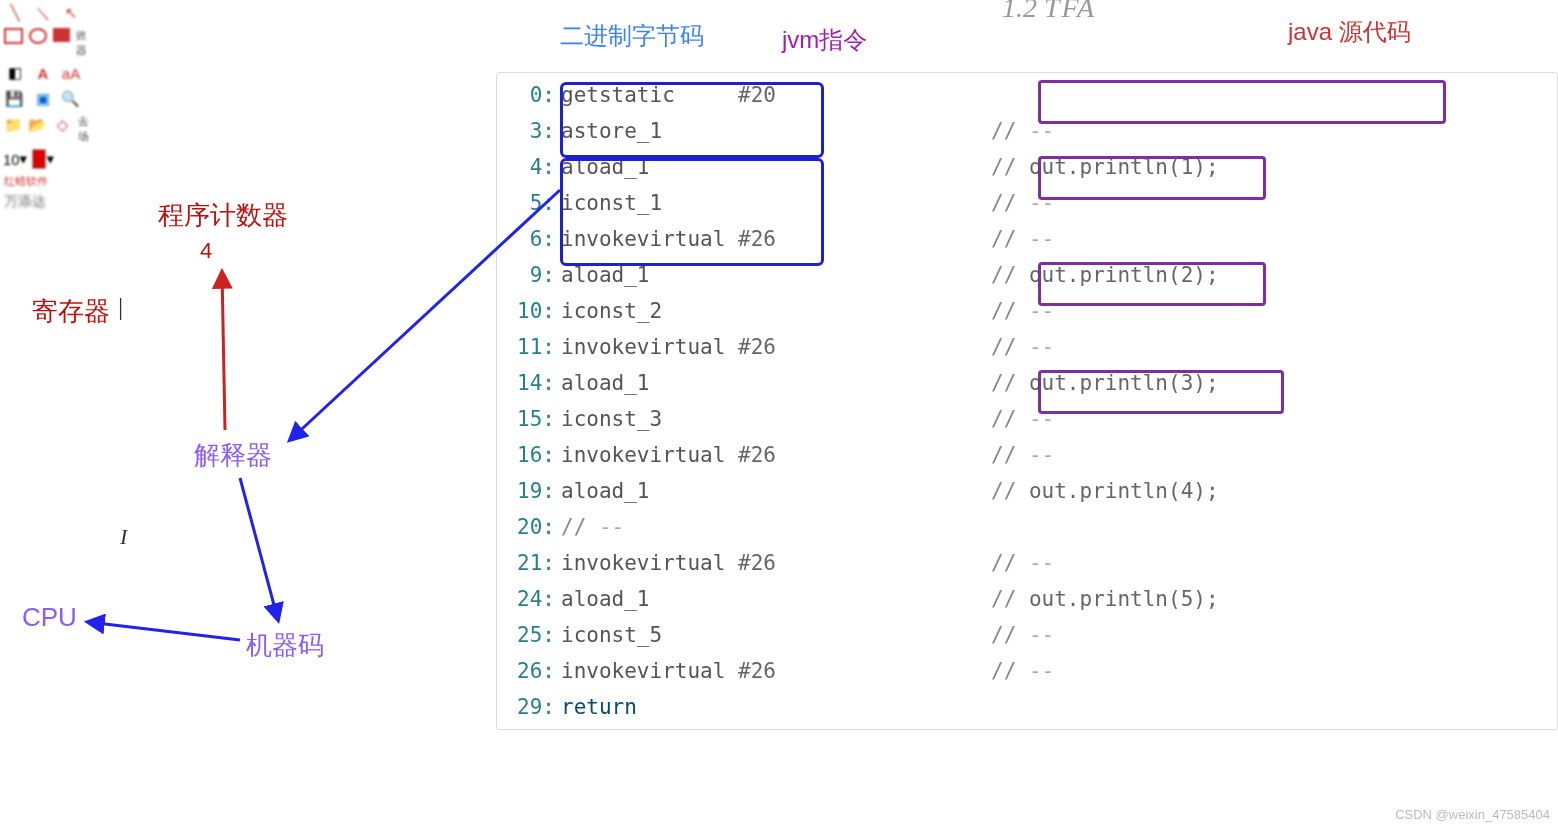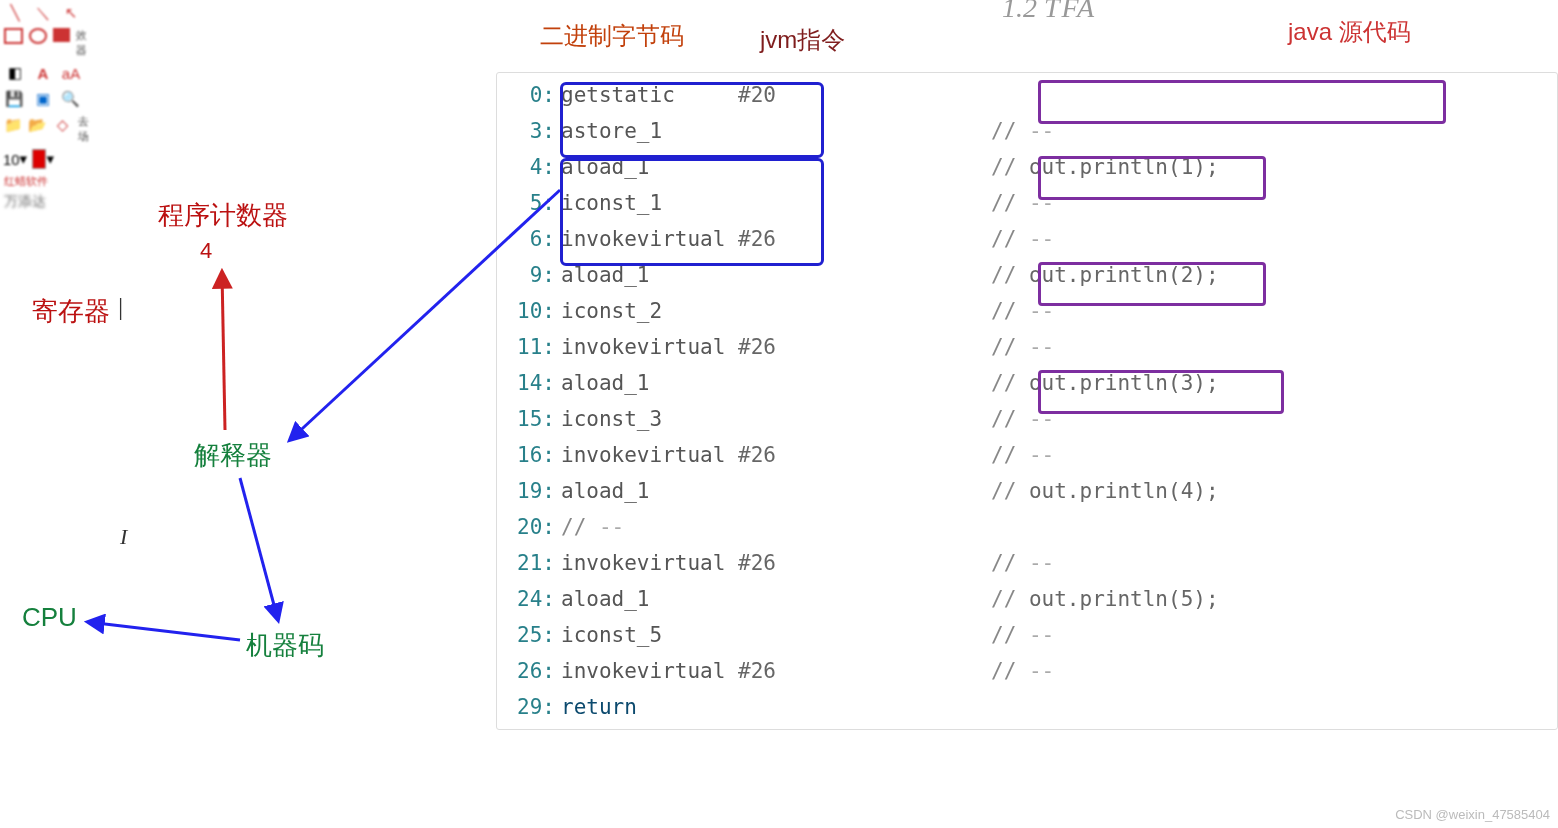--- a/index.html
+++ b/index.html
@@ -8,21 +8,21 @@
   .toolbar{position:absolute;left:0;top:0;width:100px;filter:blur(0.4px)}
   .toolbar .row{display:flex;gap:6px;padding:2px 4px}
   .toolbar .cell{width:22px;height:22px;display:flex;align-items:center;justify-content:center;font-size:15px}
   .lbl{font-size:11px;color:#555}
   .color-btn{display:inline-block;border:1px solid #999;width:18px;height:18px}
   .redsoft{color:#c33;font-size:11px}
   .greytxt{color:#666;font-size:14px}
   
   .ann{position:absolute;font-size:22px;white-space:nowrap}
   .darkred{color:#b11}
-  .darkblue{color:#15803d}
+  .darkblue{color:#8b5cf6}
   .grey{color:#888}
   .blurred{filter:blur(0.8px)}
   
   svg.overlay{position:absolute;left:0;top:0;width:1558px;height:828px;pointer-events:none}
   
   .codebox{position:absolute;left:496px;top:72px;width:1060px;border:1px solid #ddd;border-radius:3px;padding:4px 0 4px 0}
   .coderow{display:flex;font-family:Consolas,monospace;font-size:21px;line-height:36px;white-space:pre}
   .ln{width:58px;text-align:right;color:#28808a;padding-right:6px}
   .instr{width:430px;color:#555}
   .op{color:#0c4a6e}
@@ -76,22 +76,22 @@
     </div>
     <div class="row">
         <span class="redsoft">红蜡软件</span>
       </div>
     <div class="row">
         <span class="greytxt blurred">万添达</span>
       </div>
   </div>
 
   <div class="faded" style="position:absolute;left:1002px;top:-8px"><span>1.2</span> <span style="letter-spacing:2px">TFA</span></div>
-  <div class="hdr" style="left:540px;top:20px;color:#c2410c">二进制字节码</div>
-  <div class="hdr" style="left:760px;top:24px;color:#7f1d1d">jvm指令</div>
+  <div class="hdr" style="left:560px;top:20px;color:#3b82f6">二进制字节码</div>
+  <div class="hdr" style="left:782px;top:24px;color:#a21caf">jvm指令</div>
   <div class="hdr" style="left:1288px;top:16px;color:#c33">java 源代码</div>
 
   <div class="ann darkred" style="left:158px;top:198px;font-size:26px">程序计数器</div>
   <div class="ann darkred" style="left:200px;top:238px">4</div>
   <div class="ann darkred" style="left:32px;top:294px;font-size:26px">寄存器</div>
   <span class="cursor" style="left:118px;top:292px;font-size:26px">|</span>
   <div class="ann darkblue" style="left:194px;top:438px;font-size:26px">解释器</div>
   <span class="cursor grey" style="left:120px;top:524px;font-size:22px;font-style:italic">I</span>
   <div class="ann darkblue" style="left:22px;top:602px;font-size:26px">CPU</div>
   <div class="ann darkblue" style="left:246px;top:628px;font-size:26px">机器码</div>

